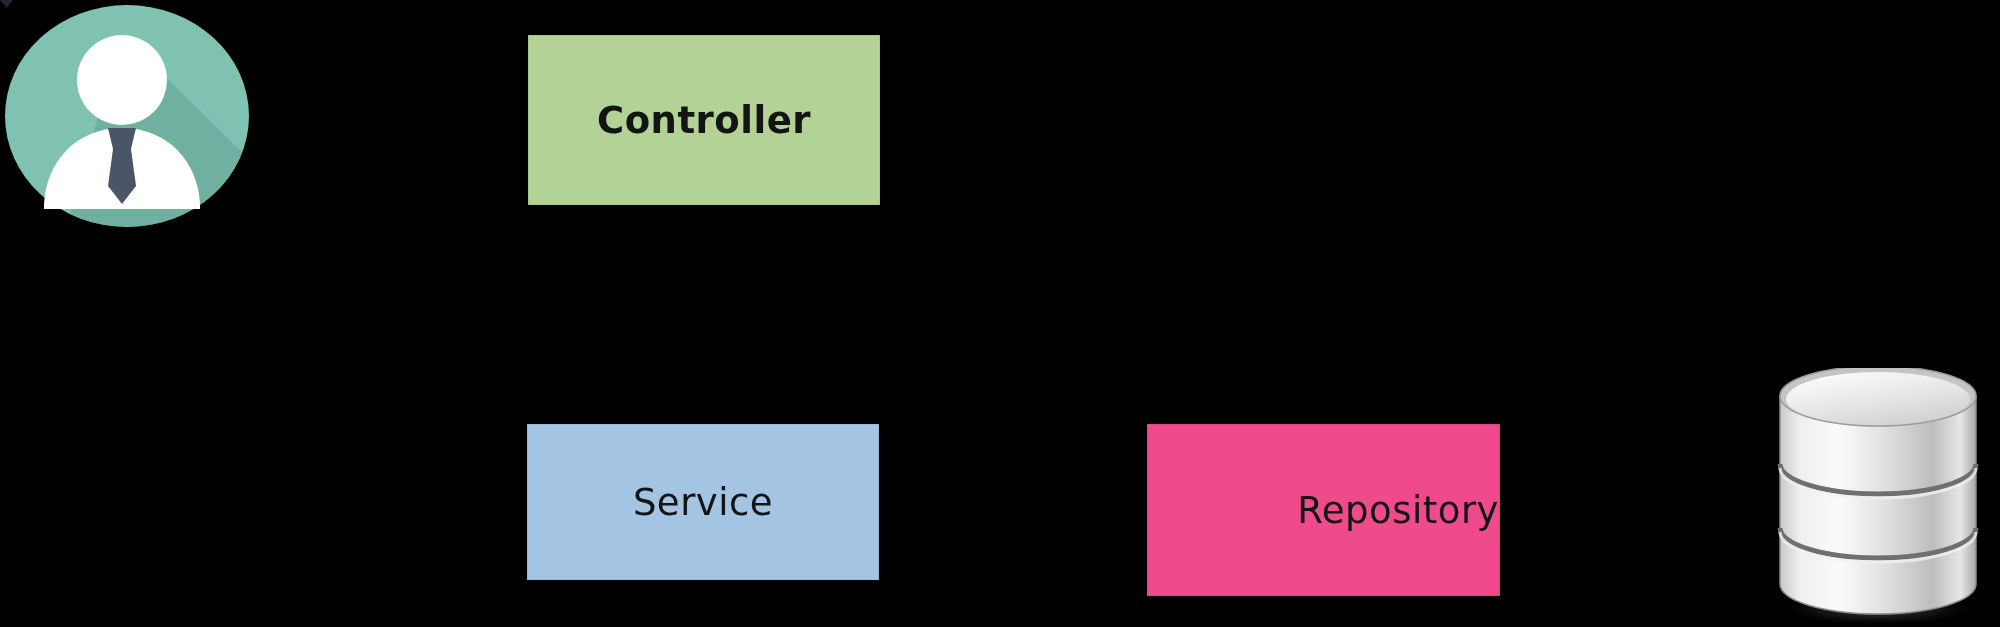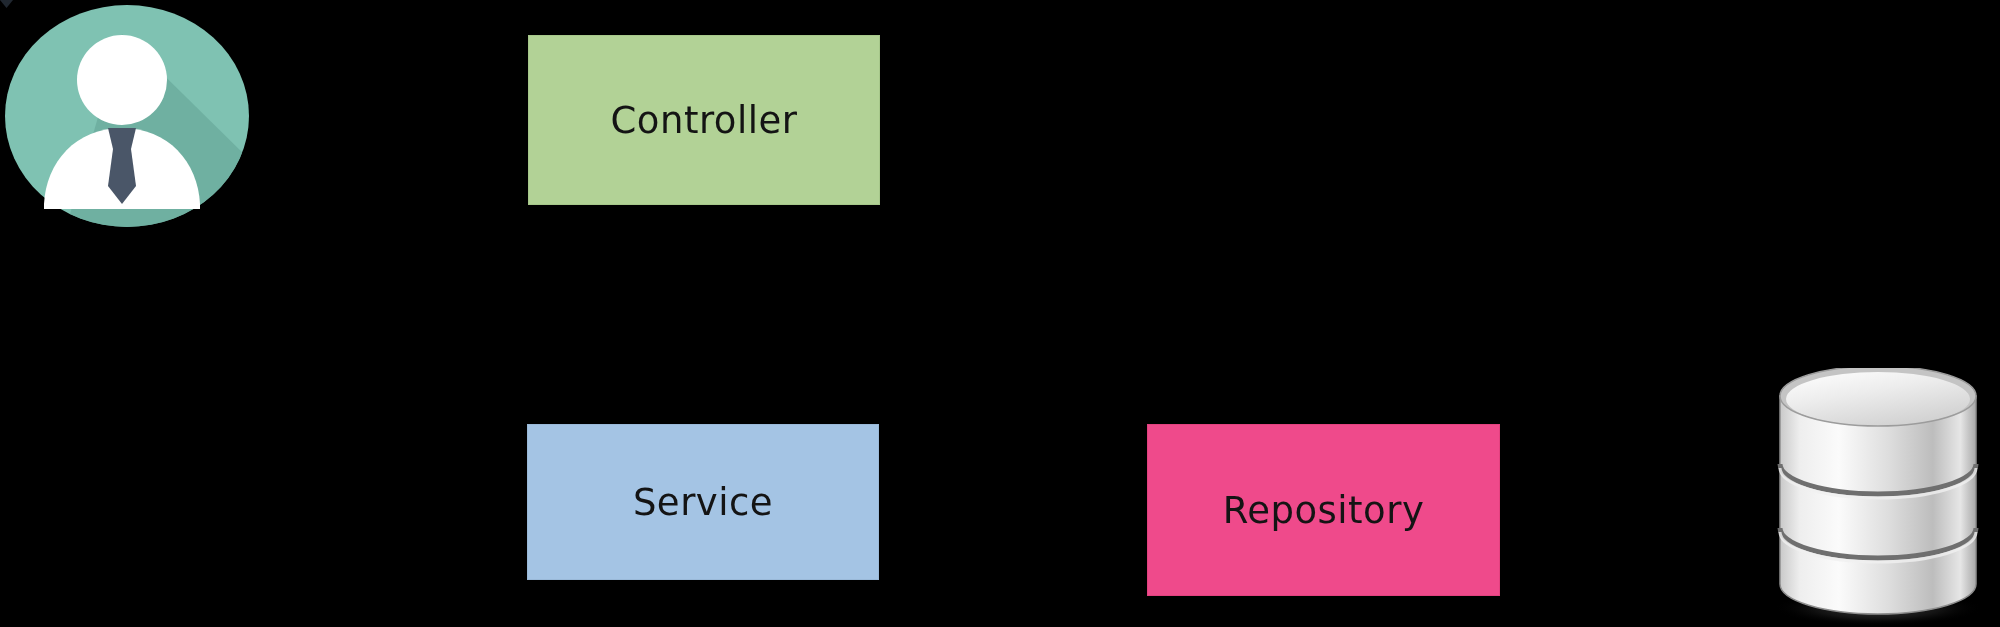--- a/index.html
+++ b/index.html
@@ -36,36 +36,38 @@
     white-space: nowrap;
   }
 
   #box-controller {
     left: 528px;
     top: 35px;
     width: 352px;
     height: 170px;
     background: #b2d296;
     border: 1px solid #a6c78a;
+    font-weight: bold;
   }
   #box-service {
     left: 527px;
     top: 424px;
     width: 352px;
     height: 156px;
     background: #a4c4e4;
     border: 1px solid #9ab9d8;
   }
   #box-repository {
     left: 1147px;
     top: 424px;
     width: 353px;
     height: 172px;
     background: #ef4a8b;
     border: 1px solid #e3417f;
+    justify-content: flex-end;
   }
 
   
   .connector {
     position: absolute;
     background: #000000;
   }
   #conn-controller-service {
     left: 669px;
     top: 205px;

